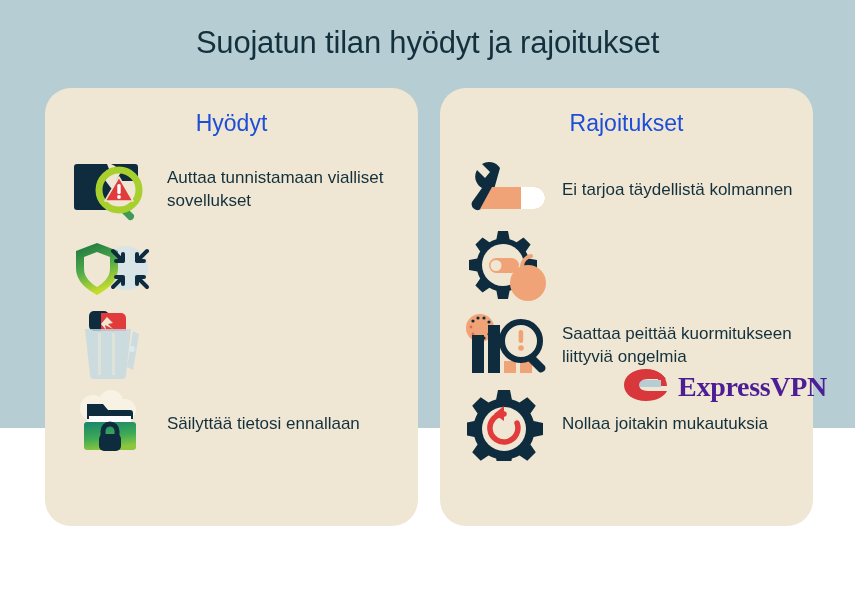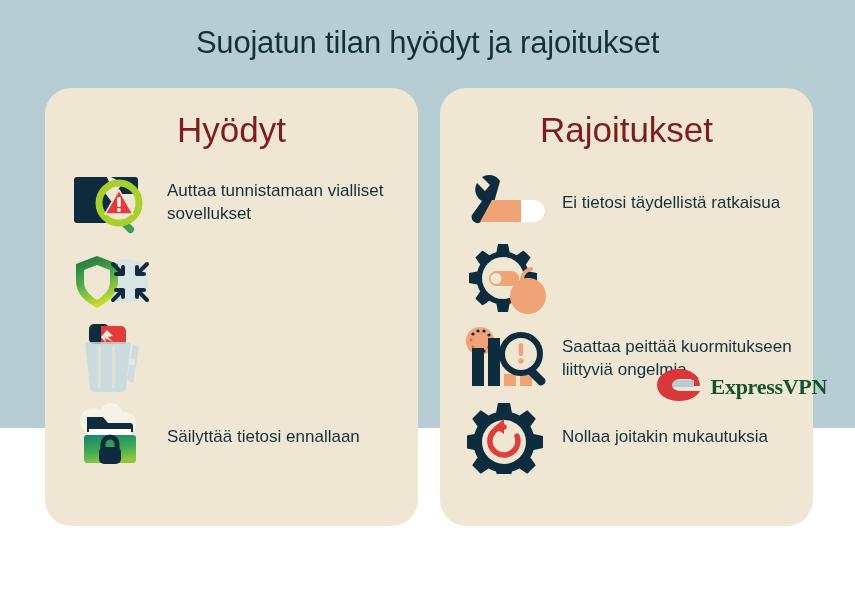--- a/index.html
+++ b/index.html
@@ -26,23 +26,23 @@
     position: absolute;
     top: 88px;
     height: 438px;
     background: #efe7d3;
     border-radius: 26px;
   }
   #card-benefits { left: 45px; width: 373px; }
   #card-limits   { left: 440px; width: 373px; }
   .card-title {
     text-align: center;
-    font-size: 35px;
+    font-size: 23px;
     font-weight: 400;
-    color: #7f1d1d;
+    color: #1d4ed8;
     margin-top: 22px;
   }
   .item-list {
     list-style: none;
     margin-top: 16px;
   }
   .item {
     display: flex;
     align-items: center;
     padding: 0 14px 0 22px;
@@ -66,23 +66,23 @@
   #logo {
     position: absolute;
     right: 28px;
     bottom: 22px;
     display: flex;
     align-items: center;
     gap: 9px;
   }
   #logo-wordmark {
     font-family: "Liberation Serif", serif;
-    font-size: 22px;
+    font-size: 28px;
     font-weight: 700;
-    color: #14532d;
+    color: #4c1d95;
     letter-spacing: -0.3px;
   }
 </style>
 </head>
 <body>
 
 <div id="infographic">
 
   <h1 id="title">Suojatun tilan hyödyt ja rajoitukset</h1>
 
@@ -182,21 +182,21 @@
     <ul class="item-list">
 
       <li class="item">
         <span class="item-icon">
           <svg width="90" height="62" viewBox="0 0 90 62">
             <path d="M36 9 a13 13 0 0 0 -18 -4 l8 8 -5 6 -8 -8 a13 13 0 0 0 5 18 l-10 14 a6 6 0 0 0 9 7 l12 -16 Z" fill="#0f2c3f"></path>
             <path d="M28 28 h42 a11 11 0 0 1 0 22 H16 Z" fill="#f0a377"></path>
             <path d="M57 28 h13 a11 11 0 0 1 0 22 H57 Z" fill="#ffffff"></path>
           </svg>
         </span>
-        <span class="item-text">Ei tietosi täydellistä ratkaisua</span>
+        <span class="item-text">Ei tarjoa täydellistä kolmannen</span>
       </li>
 
       <li class="item">
         <span class="item-icon">
           <svg width="88" height="78" viewBox="0 0 88 78">
             <g fill="#0f2c3f">
               <path d="M33 2 h10 l1.6 8.3 a27 27 0 0 1 7 2.9 l6.9 -4.8 7.1 7.1 -4.8 6.9 a27 27 0 0 1 2.9 7 l8.3 1.6 v10 l-8.3 1.6 a27 27 0 0 1 -2.9 7 l4.8 6.9 -7.1 7.1 -6.9 -4.8 a27 27 0 0 1 -7 2.9 L43 70 h-10 l-1.6 -8.3 a27 27 0 0 1 -7 -2.9 l-6.9 4.8 -7.1 -7.1 4.8 -6.9 a27 27 0 0 1 -2.9 -7 L4 41 v-10 l8.3 -1.6 a27 27 0 0 1 2.9 -7 l-4.8 -6.9 7.1 -7.1 6.9 4.8 a27 27 0 0 1 7 -2.9 Z"></path>
             </g>
             <circle cx="38" cy="36" r="21" fill="#efe7d3"></circle>
             <rect x="24" y="29" width="30" height="15" rx="7.5" fill="#f0a377"></rect>

